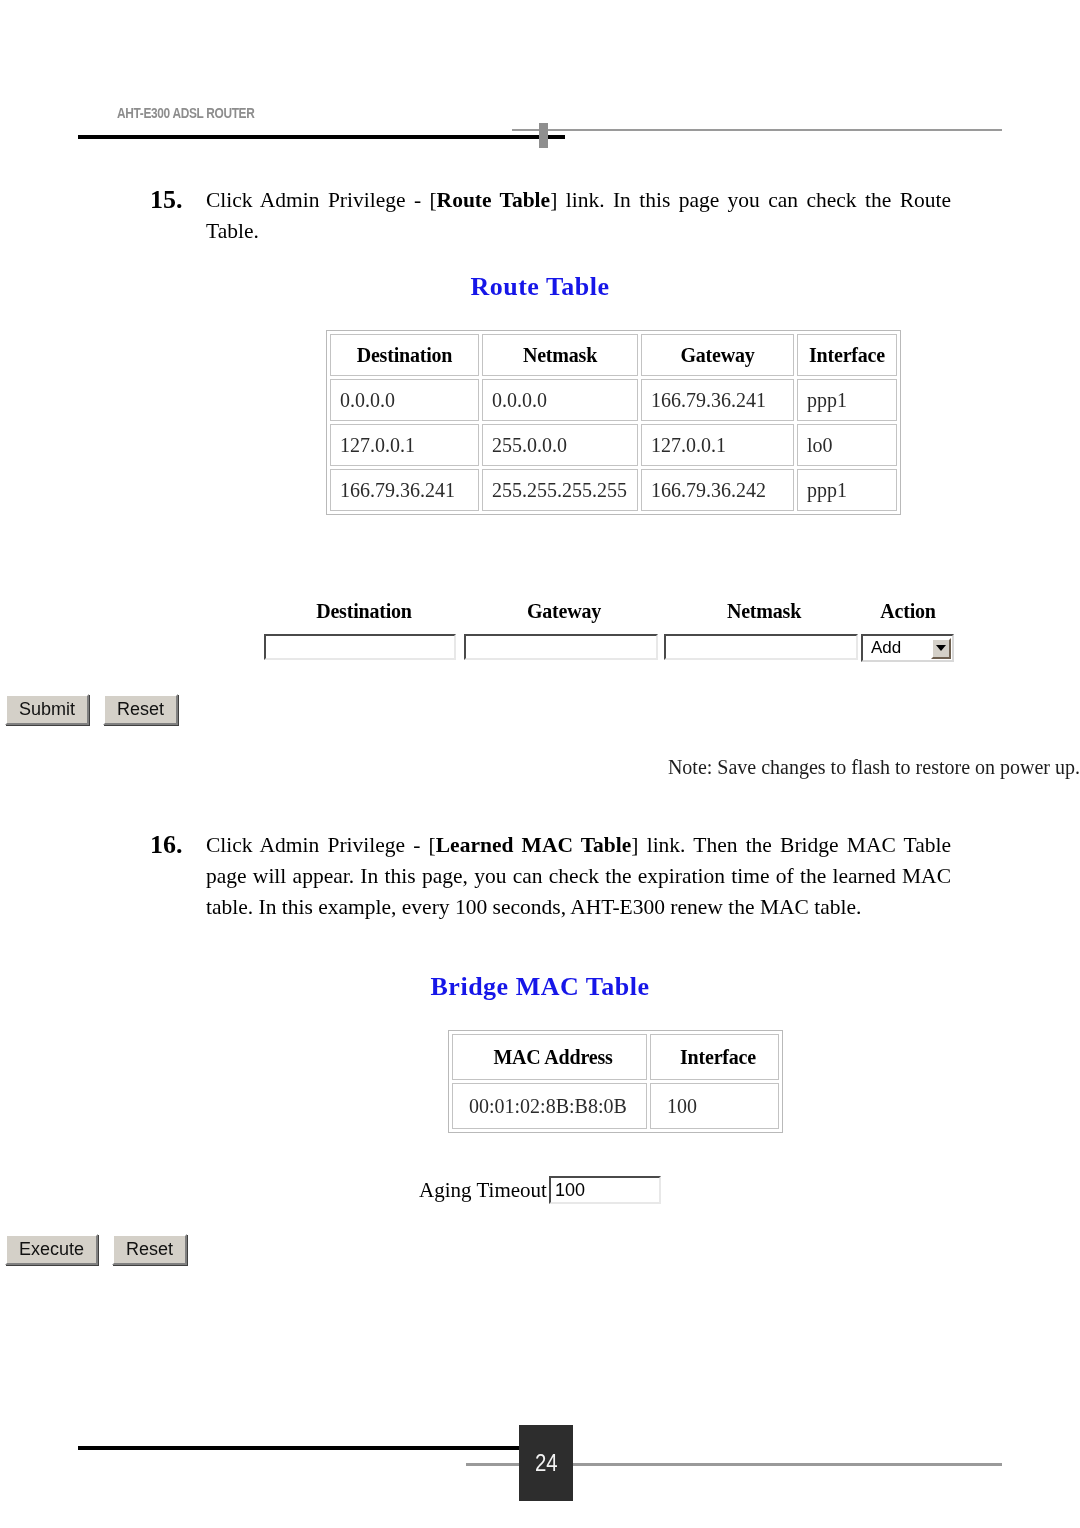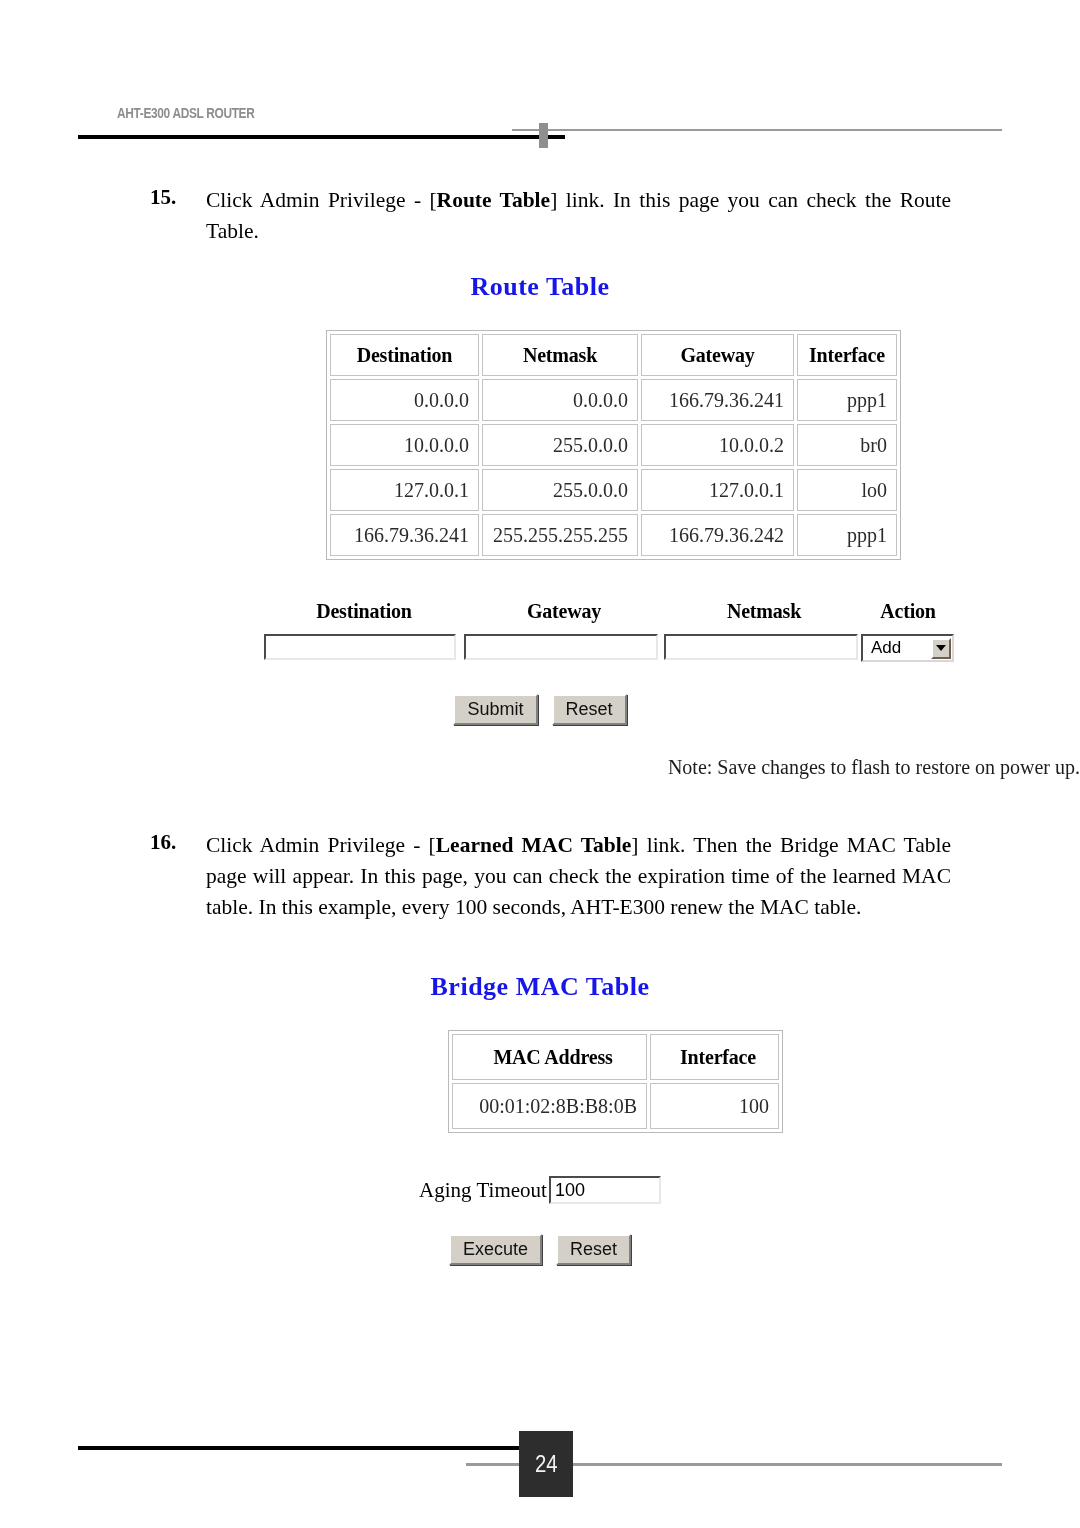--- a/index.html
+++ b/index.html
@@ -66,21 +66,21 @@
   .step {
     position: absolute;
     left: 150px;
     width: 860px;
   }
   .step-num {
     position: absolute;
     left: 0;
     top: 0;
     font-weight: bold;
-    font-size: 21px;
+    font-size: 26px;
     text-align: center;
   }
   .step-body {
     margin-left: 56px;
     font-size: 21.5px;
     line-height: 31px;
     text-align: justify;
     text-justify: inter-word;
   }
   .step-body b { font-weight: bold; }
@@ -125,21 +125,21 @@
     background: #ffffff;
     padding: 5px 9px;
   }
   .ui-table th {
     text-align: center;
     font-weight: bold;
     font-size: 20px;
     letter-spacing: -0.2px;
   }
   .ui-table td {
-    text-align: right;
+    text-align: left;
     font-weight: normal;
     font-size: 20px;
     color: #2b2b2b;
   }
 
   #route-table {
     left: 326px;
     top: 330px;
   }
   #route-table th:nth-child(1), #route-table td:nth-child(1) { width: 129px; }
@@ -235,21 +235,20 @@
     border-left: 5px solid transparent;
     border-right: 5px solid transparent;
     border-top: 6px solid #000000;
   }
 
   
   .btn-row {
     position: absolute;
     width: 1080px;
     left: 0;
-    text-align: center;
   }
   .win-btn {
     display: inline-block;
     background: #d4d0c8;
     border-top: 2px solid #ffffff;
     border-left: 2px solid #ffffff;
     border-right: 2px solid #808080;
     border-bottom: 2px solid #808080;
     box-shadow: 1px 1px 0 0 #404040;
     font-family: "Liberation Sans", "DejaVu Sans", sans-serif;
@@ -324,23 +323,23 @@
     position: absolute;
     left: 466px;
     top: 63px;
     width: 536px;
     height: 3px;
     background: #9a9a9a;
   }
   .footer-page-box {
     position: absolute;
     left: 519px;
-    top: 31px;
+    top: 25px;
     width: 54px;
-    height: 66px;
+    height: 76px;
     background: #2d2d2d;
     display: flex;
     align-items: center;
     justify-content: center;
   }
   .footer-page-num {
     font-family: "Liberation Sans", "DejaVu Sans", sans-serif;
     font-size: 24px;
     color: #f2f2f2;
     transform: scaleX(0.85);
@@ -371,26 +370,20 @@
       <th>Gateway</th>
       <th>Interface</th>
     </tr>
   </thead>
   <tbody>
     <tr>
       <td>0.0.0.0</td>
       <td>0.0.0.0</td>
       <td>166.79.36.241</td>
       <td>ppp1</td>
-    </tr>
-    <tr>
-      <td>10.0.0.0</td>
-      <td>255.0.0.0</td>
-      <td>10.0.0.2</td>
-      <td>br0</td>
     </tr>
     <tr>
       <td>127.0.0.1</td>
       <td>255.0.0.0</td>
       <td>127.0.0.1</td>
       <td>lo0</td>
     </tr>
     <tr>
       <td>166.79.36.241</td>
       <td>255.255.255.255</td>

